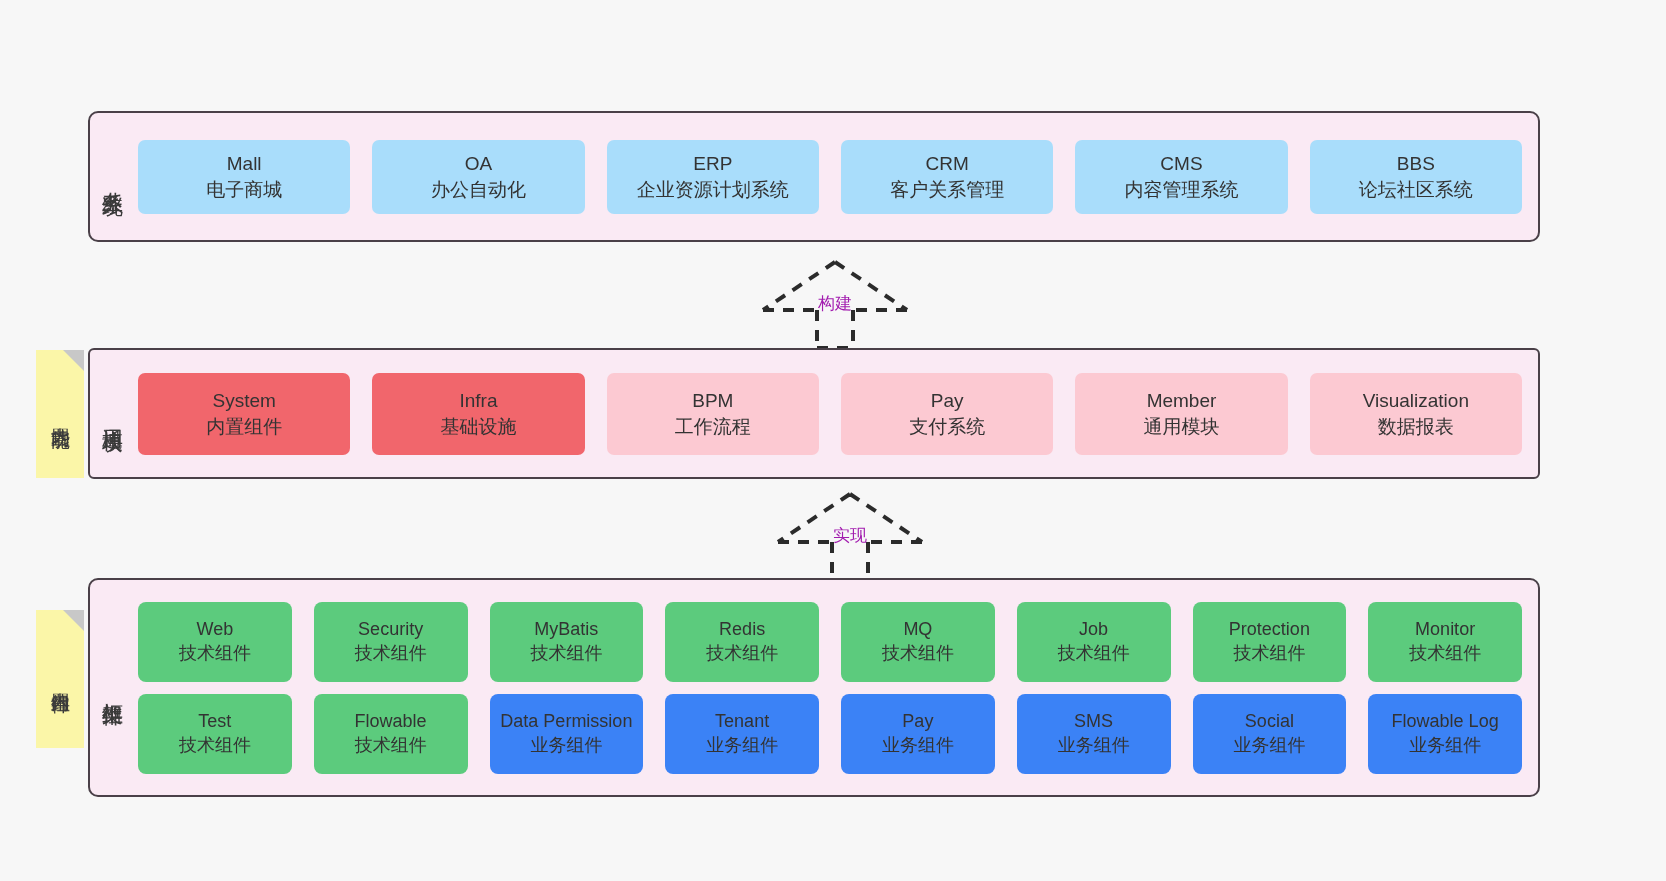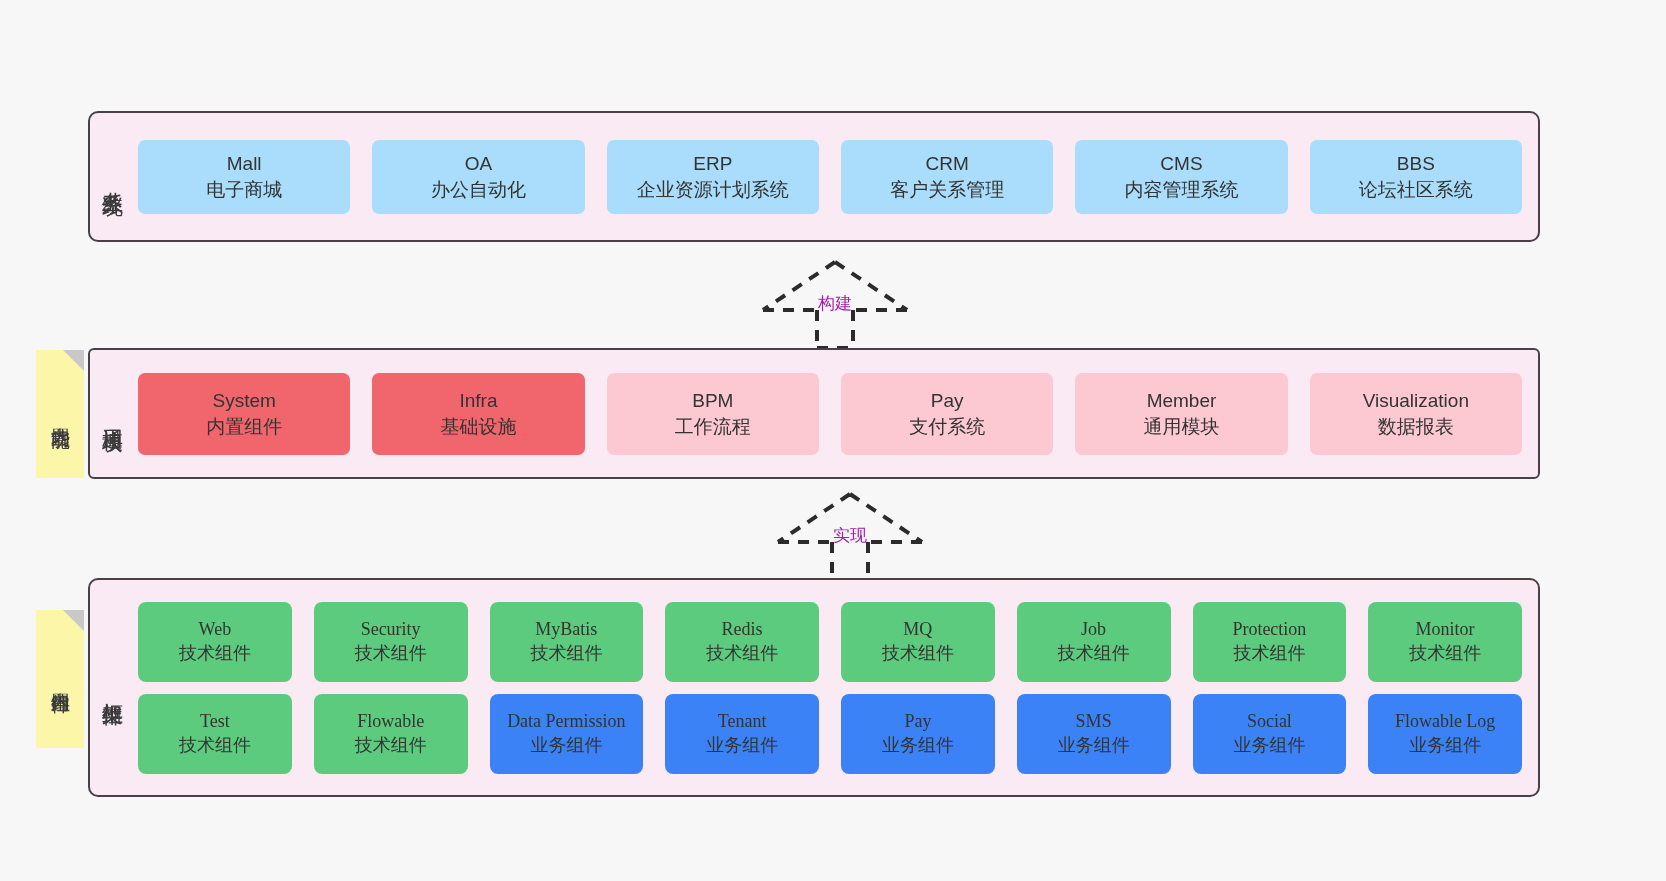--- a/index.html
+++ b/index.html
@@ -93,21 +93,21 @@
   
   #layer-business { left: 88px;  top: 111px; width: 1452px; height: 131px; }
   #layer-business .layer-body  { padding-left: 4px; }
   #layer-business .row { height: 74px; }
 
   #layer-common   { left: 88px;  top: 348px; width: 1452px; height: 131px; border-radius: 6px; }
   #layer-common .layer-body  { padding-left: 4px; }
   #layer-common .row { height: 82px; }
 
   #layer-framework{ left: 88px;  top: 578px; width: 1452px; height: 219px; }
-  #layer-framework .layer-body  { padding-left: 4px; gap: 12px; font-family: Liberation Serif, serif; }
+  #layer-framework .layer-body  { padding-left: 4px; gap: 12px; }
   #layer-framework .row { height: 80px; }
   #layer-framework .node { font-size: 18px; border-radius: 8px; }
 
   
   .note {
     position: absolute;
     width: 48px;
     background: #fbf6a8;
     box-sizing: border-box;
     display: flex;

